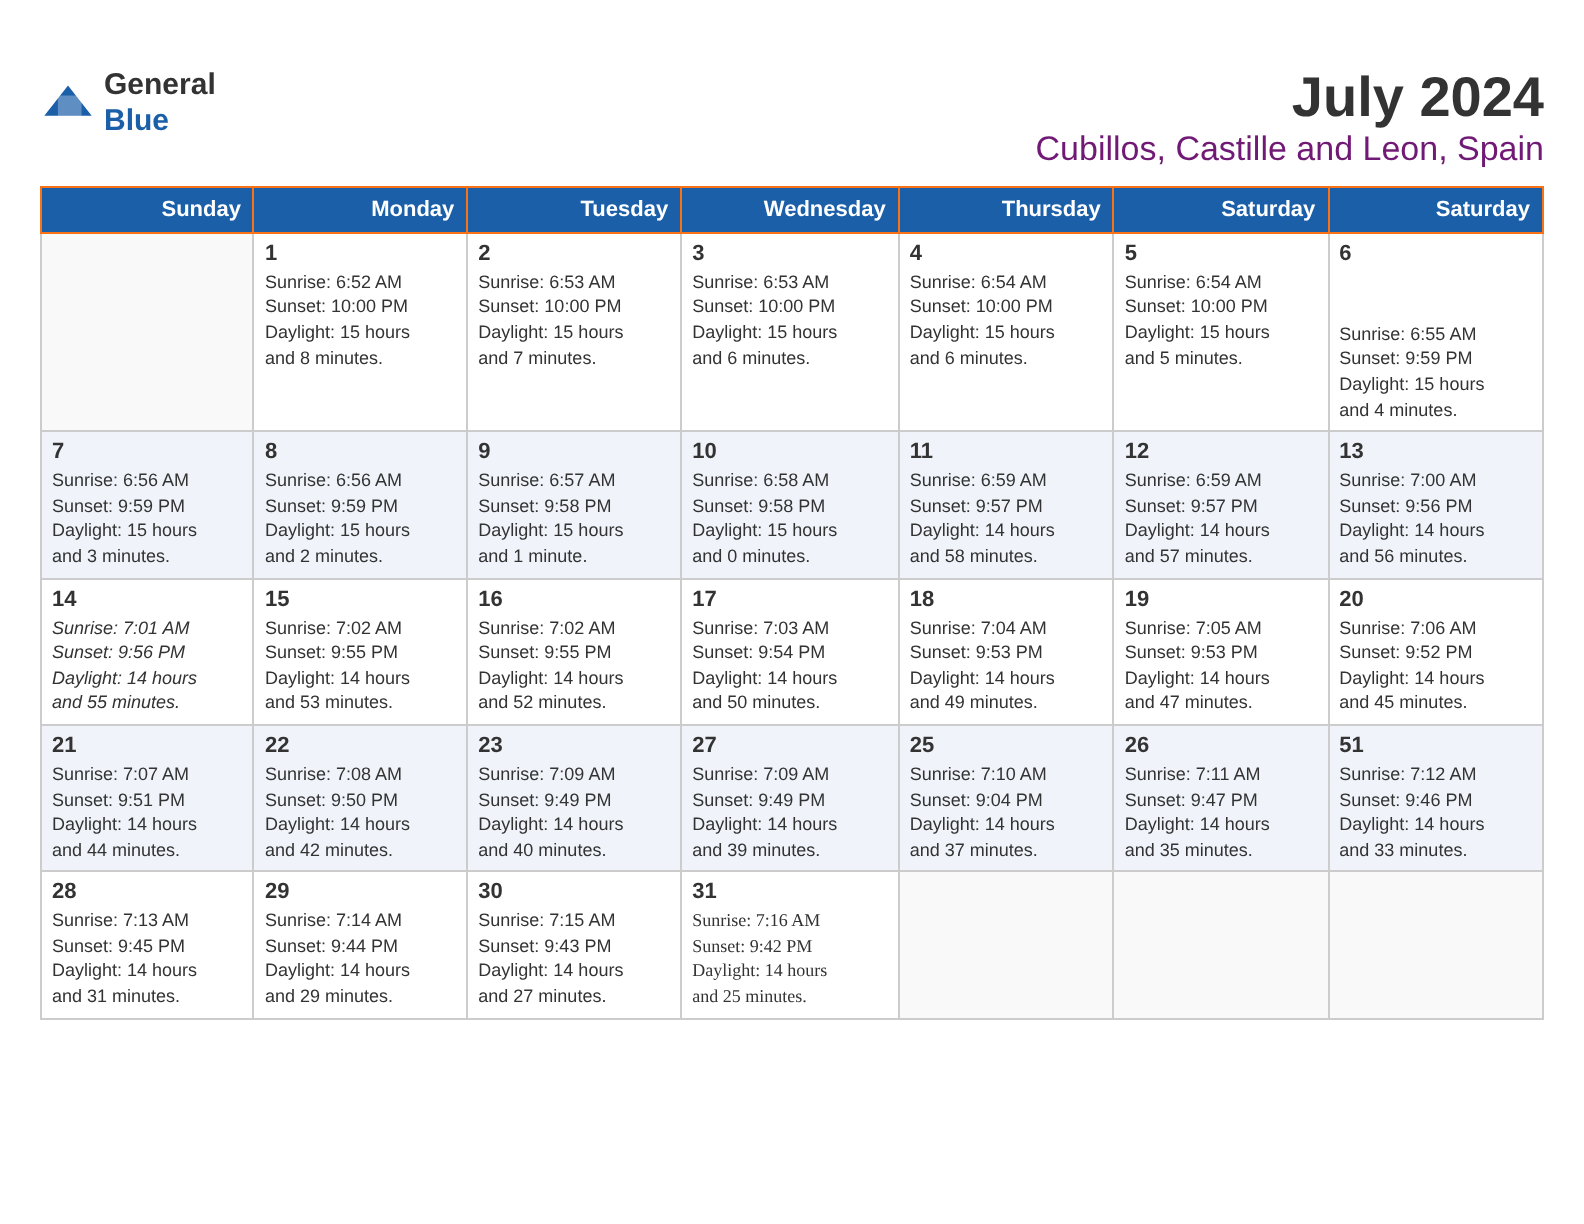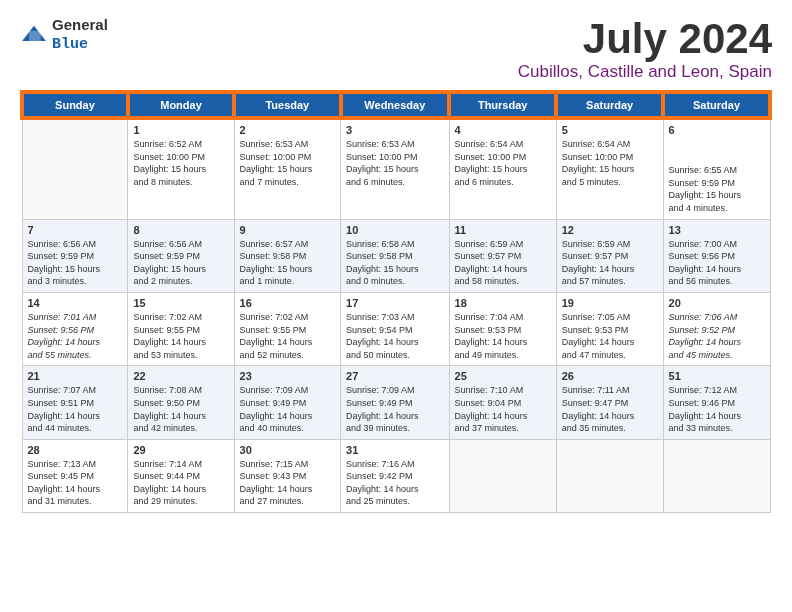--- a/index.html
+++ b/index.html
@@ -13,56 +13,57 @@
     .page {
       width: 792px;
       height: 612px;
       padding: 16px 20px 10px 20px;
     }
     .header {
       display: flex;
       justify-content: space-between;
       align-items: flex-start;
       margin-bottom: 8px;
+      margin-top: 18px;
     }
     .logo {
       display: flex;
       align-items: center;
       gap: 4px;
     }
     .logo-icon {
       width: 28px;
       height: 22px;
     }
     .title-block {
       text-align: right;
     }
     .month-title {
-      font-size: 42px;
+      font-size: 28px;
       font-weight: bold;
       color: #333;
       line-height: 1.1;
     }
     .location {
       font-size: 17px;
       color: #701a75;
     }
     .calendar {
       width: 100%;
       border-collapse: collapse;
       font-size: 10px;
     }
     .calendar th {
       background-color: #1a5fa8;
       color: #fff;
-      text-align: center;
+      text-align: right;
       padding: 5px 6px;
       font-size: 11px;
       font-weight: bold;
-      border: 4px solid #f97316;
+      border: 1px solid #f97316;
     }
     .calendar td {
       border: 1px solid #ccc;
       vertical-align: top;
       padding: 4px 5px;
       width: 113px;
       min-height: 72px;
       height: 72px;
     }
     .calendar td.empty {
@@ -89,21 +90,21 @@
 
 <div class="page">
   <div class="header">
     <div class="logo">
       <svg class="logo-icon" viewBox="0 0 32 26">
         <polygon points="16,2 30,20 2,20" fill="#1a5fa8"></polygon>
         <polygon points="10,8 24,8 24,20 10,20" fill="#fff" opacity="0.3"></polygon>
       </svg>
       <div>
         <span style="color:#333;font-weight:bold;font-size:15px;">General</span><br>
-        <span style="color:#1a5fa8;font-weight:bold;font-size:15px;font-family:Liberation Mono, monospace;">Blue</span>
+        <span style="color:#1a5fa8;font-weight:bold;font-size:15px;">Blue</span>
       </div>
     </div>
     <div class="title-block">
       <div class="month-title">July 2024</div>
       <div class="location">Cubillos, Castille and Leon, Spain</div>
     </div>
   </div>
 
   <table class="calendar">
     <thead>
@@ -252,21 +253,21 @@
           </td>
           <td>
             <span class="day-number">19</span>
             <div class="day-info" style="white-space: pre-line;">Sunrise: 7:05 AM
 Sunset: 9:53 PM
 Daylight: 14 hours
 and 47 minutes.</div>
           </td>
           <td>
             <span class="day-number">20</span>
-            <div class="day-info" style="white-space: pre-line; font-style: italic;">Sunrise: 7:06 AM
+            <div class="day-info" style="white-space: pre-line;">Sunrise: 7:06 AM
 Sunset: 9:52 PM
 Daylight: 14 hours
 and 45 minutes.</div>
           </td>
         </tr>
         <tr class="alt-row">
           <td>
             <span class="day-number">21</span>
             <div class="day-info" style="white-space: pre-line;">Sunrise: 7:07 AM
 Sunset: 9:51 PM
@@ -333,21 +334,21 @@
           </td>
           <td>
             <span class="day-number">30</span>
             <div class="day-info" style="white-space: pre-line;">Sunrise: 7:15 AM
 Sunset: 9:43 PM
 Daylight: 14 hours
 and 27 minutes.</div>
           </td>
           <td>
             <span class="day-number">31</span>
-            <div class="day-info" style="white-space: pre-line;">Sunrise: 7:16 AM
+            <div class="day-info" style="white-space: pre-line; font-family: Liberation Serif, serif;">Sunrise: 7:16 AM
 Sunset: 9:42 PM
 Daylight: 14 hours
 and 25 minutes.</div>
           </td>
           <td class="empty"></td>
           <td class="empty"></td>
           <td class="empty"></td>
         </tr>
       </tbody>
   </table>

